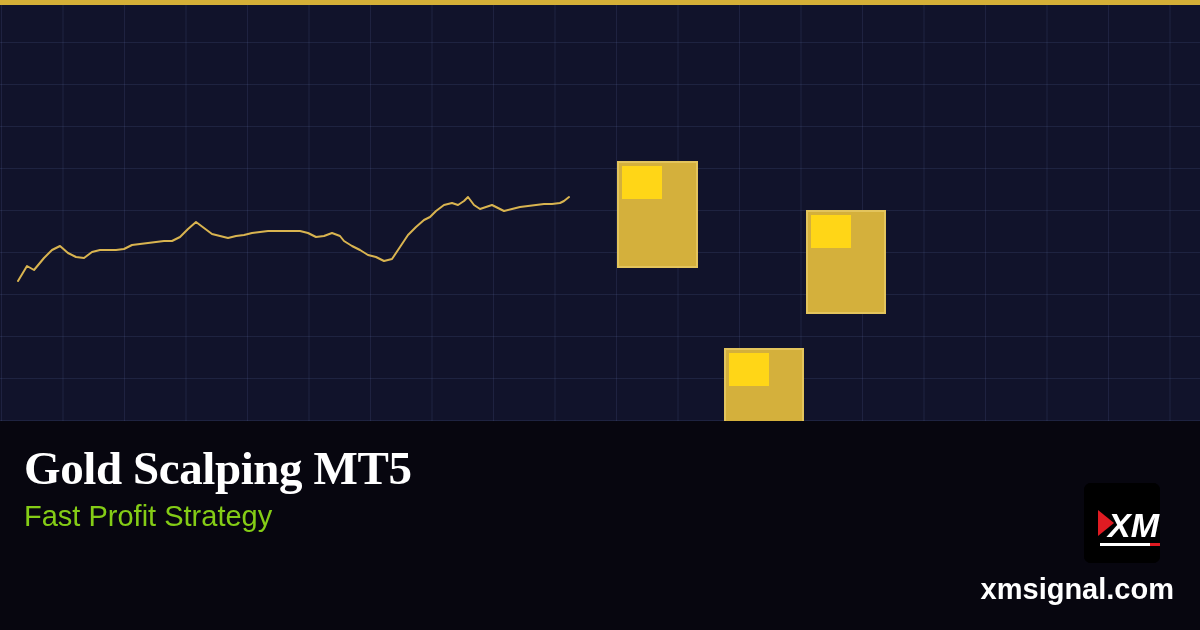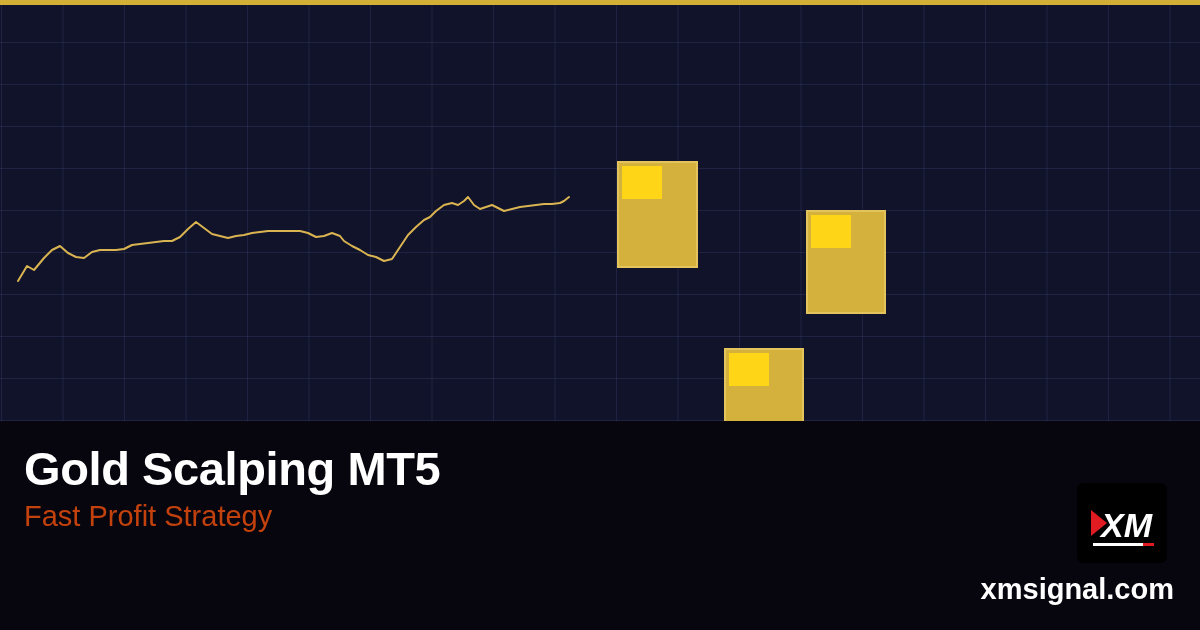--- a/index.html
+++ b/index.html
@@ -60,40 +60,41 @@
     width:1200px; height:209px;
     background:#07060f;
   }
   #page-title {
     position:absolute; left:24px; top:20px;
     font-size:47px;
     font-weight:bold;
     color:#ffffff;
     letter-spacing:-0.4px;
     white-space:nowrap;
+    font-family:Liberation Serif, serif;
   }
   #page-subtitle {
     position:absolute; left:24px; top:79px;
     font-size:29px;
     font-weight:normal;
-    color:#c2410c;
+    color:#84cc16;
     white-space:nowrap;
   }
   
   #brand {
     position:absolute;
     right:26px; top:62px;
     width:104px;
     display:flex;
     flex-direction:column;
     align-items:center;
   }
   #brand-logo {
     position:relative;
-    width:90px; height:80px;
+    width:76px; height:80px;
     background:#000000;
     border-radius:7px;
     overflow:hidden;
   }
   #brand-logo svg { position:absolute; left:0; top:0; }
   #brand-domain {
     position:absolute;
     right:26px; top:152px;
     font-size:29px;
     font-weight:bold;

